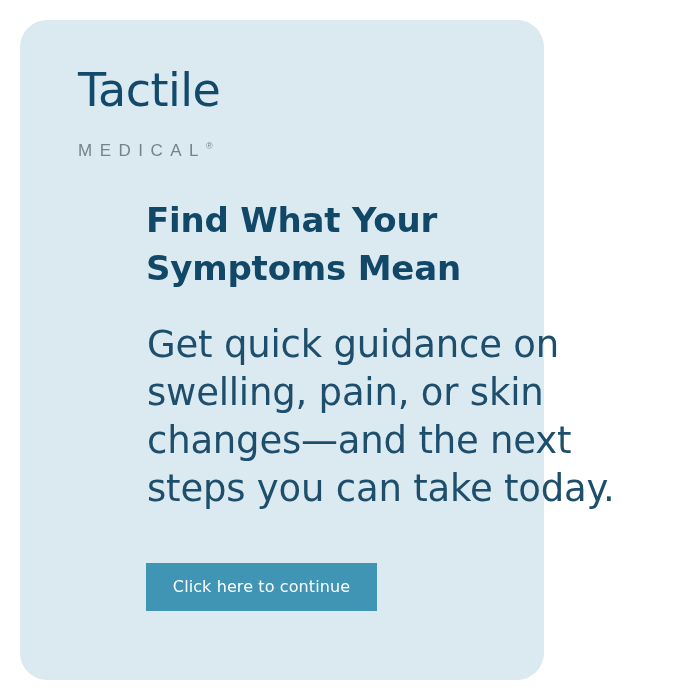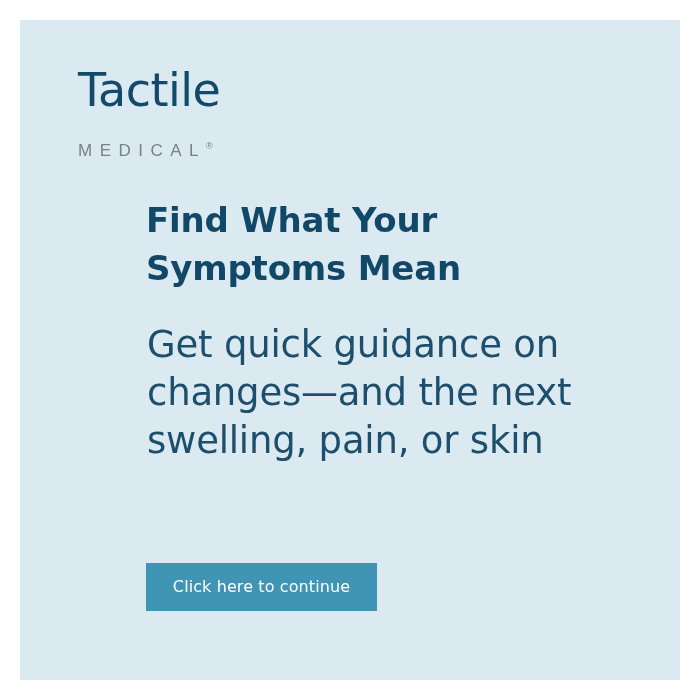--- a/index.html
+++ b/index.html
@@ -12,24 +12,25 @@
     height: 700px;
     background: #ffffff;
     font-family: "Liberation Sans", sans-serif;
     overflow: hidden;
   }
 
   .ad-card {
     position: absolute;
     left: 20px;
     top: 20px;
-    width: 660px;
+    width: 524px;
     height: 660px;
     background: #dbe9f1;
     box-sizing: border-box;
+    border-radius: 27px;
   }
 
   
   .logo-block {
     position: absolute;
     left: 58px;
     top: 44px;
   }
   .logo-wordmark {
     display: block;
@@ -122,19 +123,20 @@
     <span class="logo-sub"><span>MEDICAL</span><span class="reg">®</span></span>
   </div>
 
   <h1 class="headline">
     <span class="ln">Find What Your</span>
     <span class="ln">Symptoms Mean</span>
   </h1>
 
   <p class="body-copy">
     <span class="ln">Get quick guidance on</span>
+    <span class="ln">swelling, pain, or skin</span>
     <span class="ln">changes—and the next</span>
-    <span class="ln">swelling, pain, or skin</span>
+    <span class="ln">steps you can take today.</span>
   </p>
 
   <button class="cta-button" type="button">Click here to continue</button>
 
 </div>
 
 </body></html>

